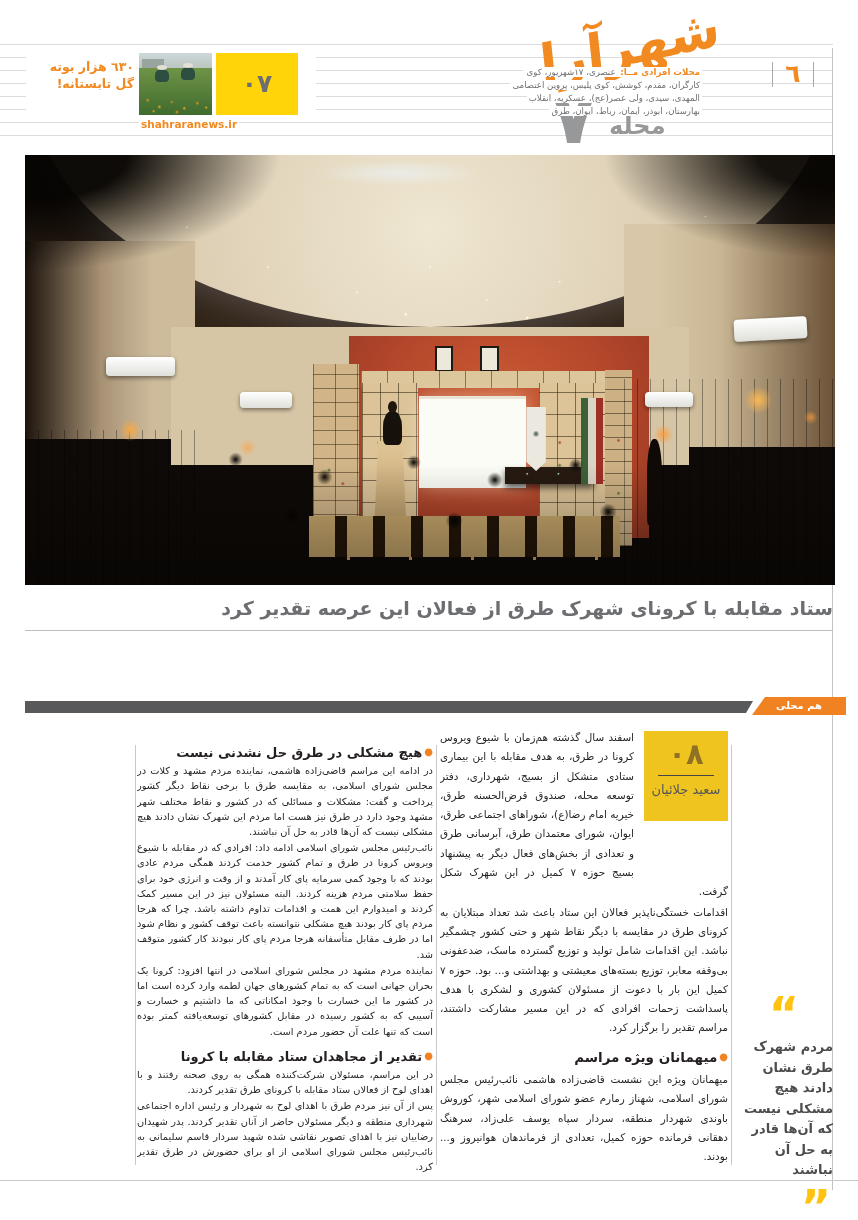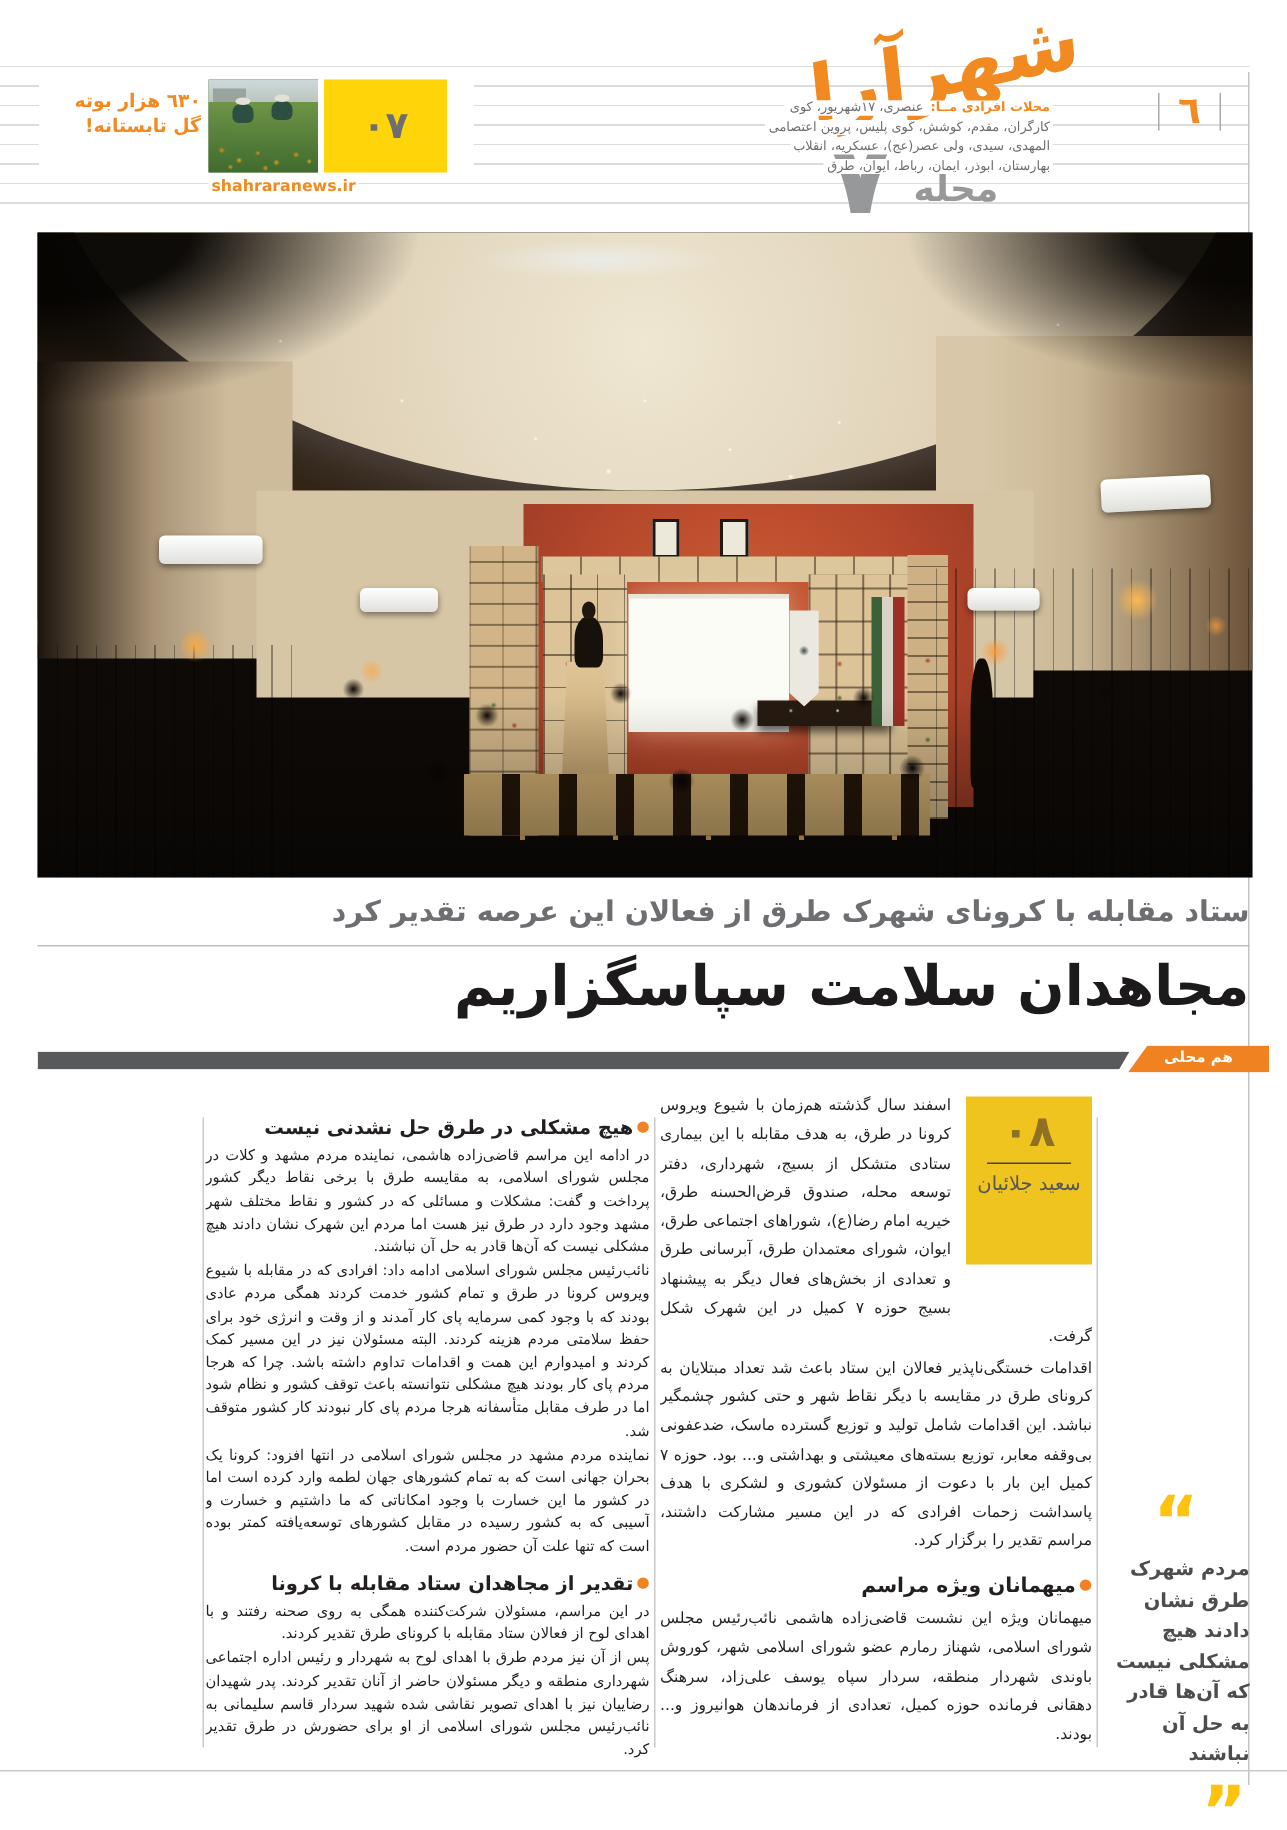--- a/index.html
+++ b/index.html
@@ -159,21 +159,21 @@
   .col{position:absolute;top:728px;overflow:hidden;color:#231f20;}
   .col p{margin:0 0 1px;text-align:justify;}
   .intro{left:440px;width:288px;height:442px;font-size:10.4px;line-height:19.3px;}
   .col2{left:137px;width:296px;height:445px;font-size:9.8px;line-height:15.2px;}
   .sec-head{font-weight:bold;color:#231f20;margin:9px 0 3px;text-align:right;}
   .intro .sec-head{font-size:13.5px;}
   .col2 .sec-head{font-size:13px;margin-top:16px;}
   .col2 .sec-head.second{margin-top:9px;}
   .dot{color:#f18221;font-size:10px;vertical-align:2px;margin-left:2px;}
   .author-float{float:right;width:84px;height:132px;margin:3px 0 4px 10px;}
-  .author-box{width:84px;height:112px;background:#f0c41e;text-align:center;padding-top:7px;}
+  .author-box{width:84px;height:90px;background:#f0c41e;text-align:center;padding-top:7px;}
   .author-num{font-size:29px;font-weight:bold;color:#8f7126;line-height:32px;}
   .author-line{width:56px;height:0;border-top:1.5px solid #454545;margin:5px auto 4px;}
   .author-name{font-size:13px;color:#55565a;}
 
   
   .quote{left:737px;top:1002px;width:96px;text-align:right;}
   .q-mark{color:#ffc20e;font-size:46px;font-weight:bold;line-height:.55;display:block;}
   .q-open{margin:0 34px 10px 0;}
   .q-close{margin:14px 2px 0 0;}
   .q-text{font-size:13px;font-weight:bold;color:#4d4d4f;line-height:1.58;padding-left:4px;}
@@ -266,21 +266,20 @@
     <div class="ph-ac" style="left:87.5%;top:38%;width:9%;height:5%;transform:rotate(-3deg);"></div>
     <div class="ph-ac" style="left:76.5%;top:55%;width:6%;height:3.5%;"></div>
     <div class="ph-glows"></div>
     <div class="ph-audience"></div>
     <div class="ph-stander"></div>
     <div class="ph-vig"></div>
   </div>
 
   <div class="abs kicker">ستاد مقابله با کرونای شهرک طرق از فعالان این عرصه تقدیر کرد</div>
   <div class="abs rule-h"></div>
-  <div class="abs headline">مجاهدان سلامت سپاسگزاریم</div>
   <div class="abs bar"></div>
   <div class="abs tab">هم محلی</div>
 
   <div class="abs vr" style="left:135px;"></div>
   <div class="abs vr" style="left:436px;"></div>
   <div class="abs vr" style="left:731px;"></div>
 
   <div class="col intro">
     <div class="author-float">
       <div class="author-box">

